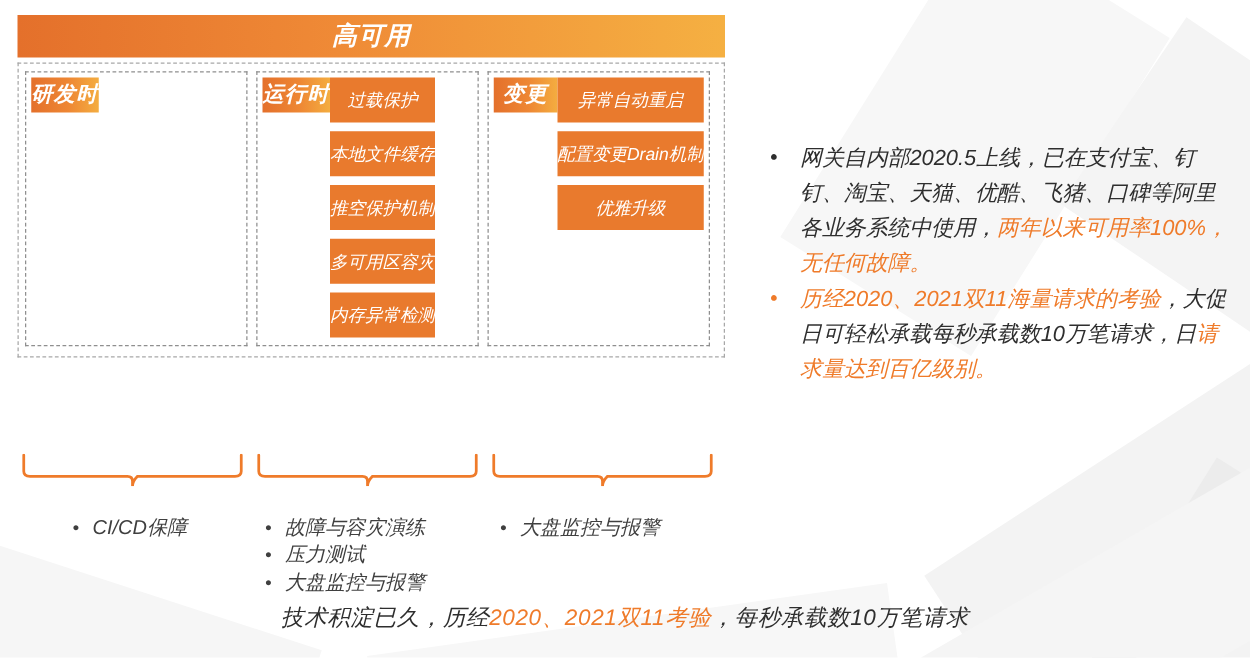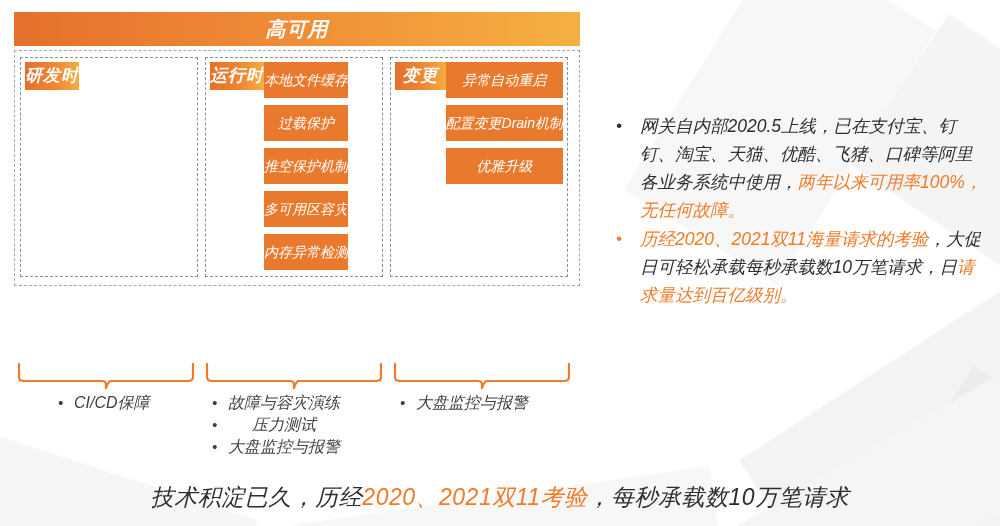--- a/index.html
+++ b/index.html
@@ -100,24 +100,23 @@
   .brace {
     position: absolute;
     top: 0;
     height: 26px;
   }
   .brace svg { display: block; }
 
   
   #brace-bullets {
     position: absolute;
-    left: 14px; top: 392px;
+    left: 14px; top: 412px;
     width: 580px;
     height: 80px;
-    text-align: center;
   }
   .bgroup {
     position: absolute;
     top: 0;
     font-size: 16px;
     color: #3f3f3f;
   }
   .bgroup ul {
     margin: 0; padding: 0; list-style: none;
   }
@@ -159,21 +158,21 @@
   .rbullet.accent .dot { color: #ef7b2a; }
   .hl { color: #ef7b2a; }
   .rbullet.accent .body { color: #2e2e2e; }
 
   
   #caption {
     position: absolute;
     left: 0; top: 482px;
     width: 1000px;
     text-align: center;
-    font-size: 23px;
+    font-size: 18px;
     color: #2e2e2e;
     letter-spacing: 0.5px;
   }
   #caption .hl { color: #ef7b2a; }
 </style>
 </head>
 <body>
 
 <div id="bg-pattern">
   <div class="shard" style="left:690px; top:-40px; width:180px; height:300px; transform:rotate(32deg); background:#f7f7f7;"></div>
@@ -194,22 +193,22 @@
     <div id="outer-dashed">
 
       <div class="column">
         <div class="col-head">研发时</div>
         <div class="col-spacer"></div>
       </div>
 
       <div class="column">
         <div class="col-head">运行时</div>
         <div class="col-items">
+          <div class="item-box">过载保护</div>
           <div class="item-box">本地文件缓存</div>
-          <div class="item-box">过载保护</div>
           <div class="item-box">推空保护机制</div>
           <div class="item-box">多可用区容灾</div>
           <div class="item-box">内存异常检测</div>
         </div>
         <div class="col-spacer"></div>
       </div>
 
       <div class="column">
         <div class="col-head">变更时</div>
         <div class="col-items">

